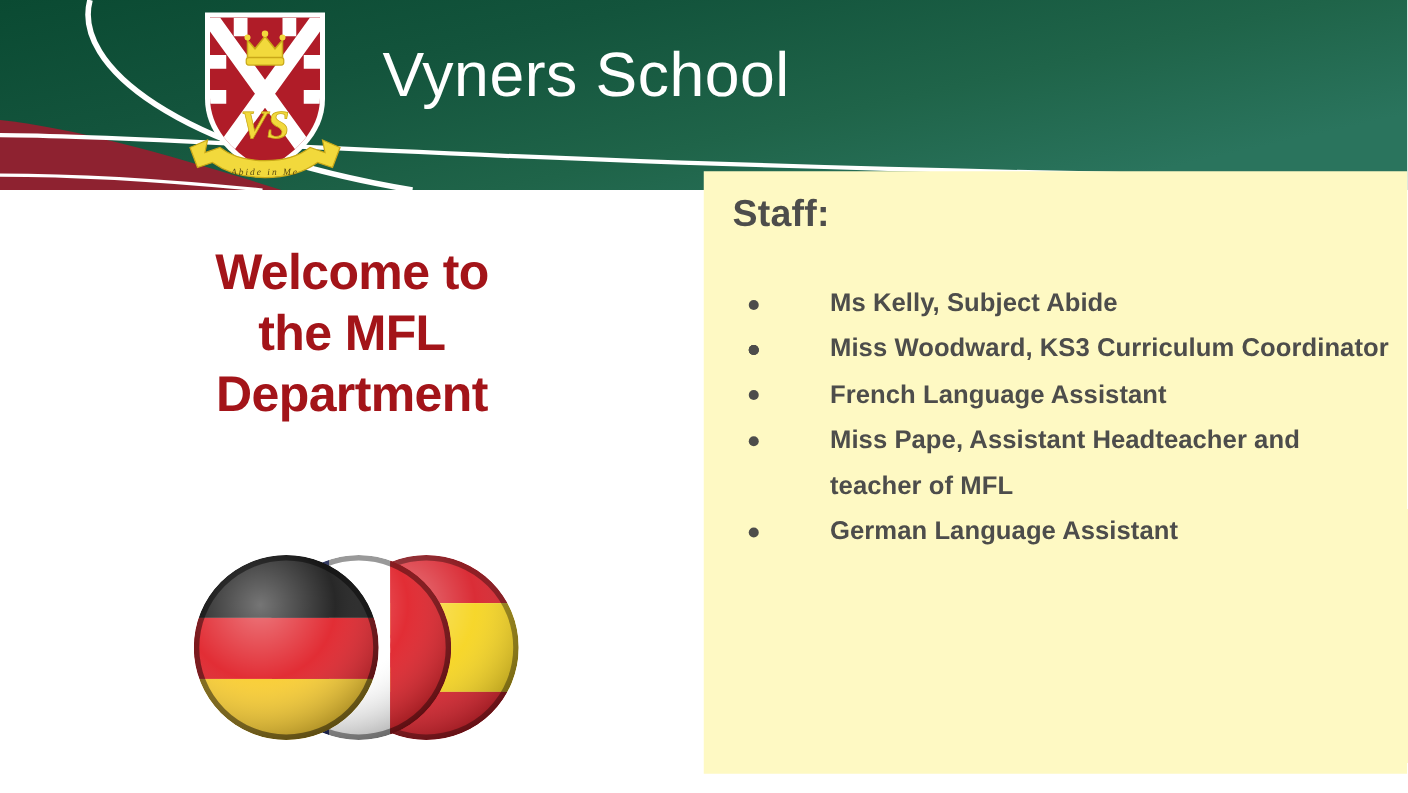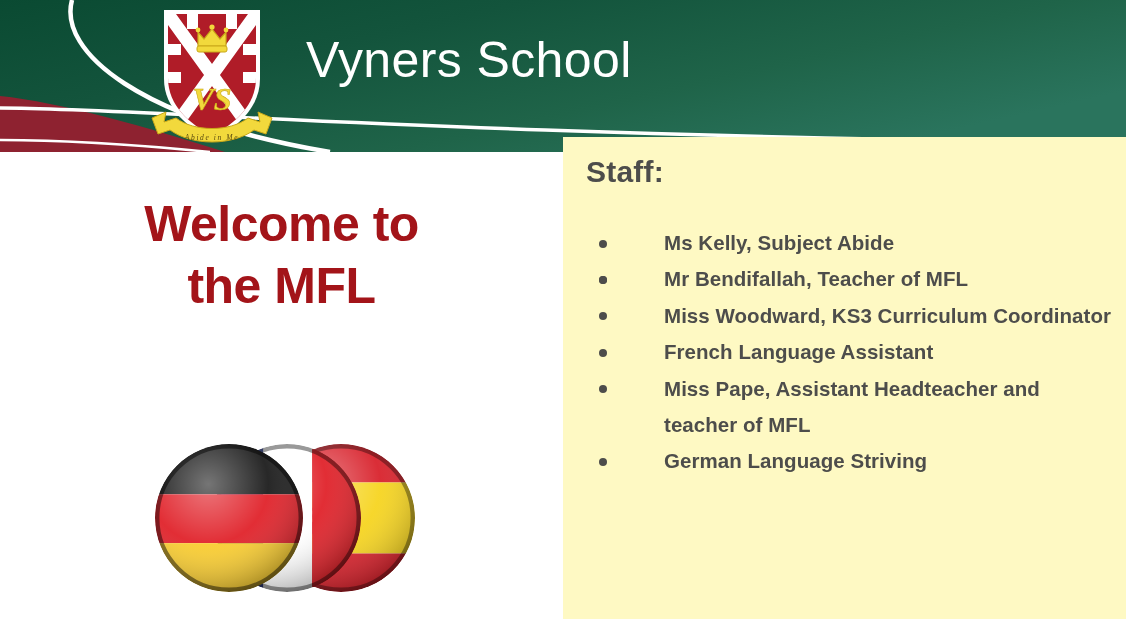--- a/index.html
+++ b/index.html
@@ -84,21 +84,21 @@
     height: 482px;
     background: #ffffff;
   }
   .welcome-title {
     position: absolute;
     left: 20px;
     top: 42px;
     width: 523px;
     text-align: center;
     color: #a31419;
-    font-size: 50px;
+    font-size: 40px;
     font-weight: bold;
     line-height: 1.23;
     letter-spacing: -0.5px;
   }
   .flags {
     position: absolute;
     left: 155px;
     top: 292px;
     width: 268px;
     height: 152px;
@@ -232,20 +232,21 @@
 
     <div class="school-name">Vyners School</div>
 
   </div>
 
   <div class="left-pane">
 
     <div class="welcome-title">
       <div>Welcome to</div>
       <div>the MFL</div>
+      <div>Department</div>
     </div>
 
     <div class="flags">
 
       <div class="flag flag-es">
         <svg viewBox="0 0 100 100">
           <defs>
             <radialGradient id="glossES" cx="0.36" cy="0.27" r="0.78">
               <stop offset="0%" stop-color="#ffffff" stop-opacity="0.42"></stop>
               <stop offset="52%" stop-color="#ffffff" stop-opacity="0.06"></stop>
@@ -330,34 +331,33 @@
     <ul class="staff-list">
       <li class="staff-item">
         <span class="bullet"></span>
         <span>Ms Kelly, Subject Abide</span>
       </li>
       <li class="staff-item">
         <span class="bullet"></span>
       </li>
       <li class="staff-item">
         <span class="bullet"></span>
-        <span>Mr Bendifallah, Teacher of MFL</span>
       </li>
       <li class="staff-item">
         <span class="bullet"></span>
         <span>Miss Woodward, KS3 Curriculum Coordinator</span>
       </li>
       <li class="staff-item">
         <span class="bullet"></span>
         <span>French Language Assistant</span>
       </li>
       <li class="staff-item">
         <span class="bullet"></span>
         <span>Miss Pape, Assistant Headteacher and teacher of MFL</span>
       </li>
       <li class="staff-item">
         <span class="bullet"></span>
-        <span>German Language Striving</span>
+        <span>German Language Assistant</span>
       </li>
     </ul>
   </div>
 
 </div>
 
 </body></html>

